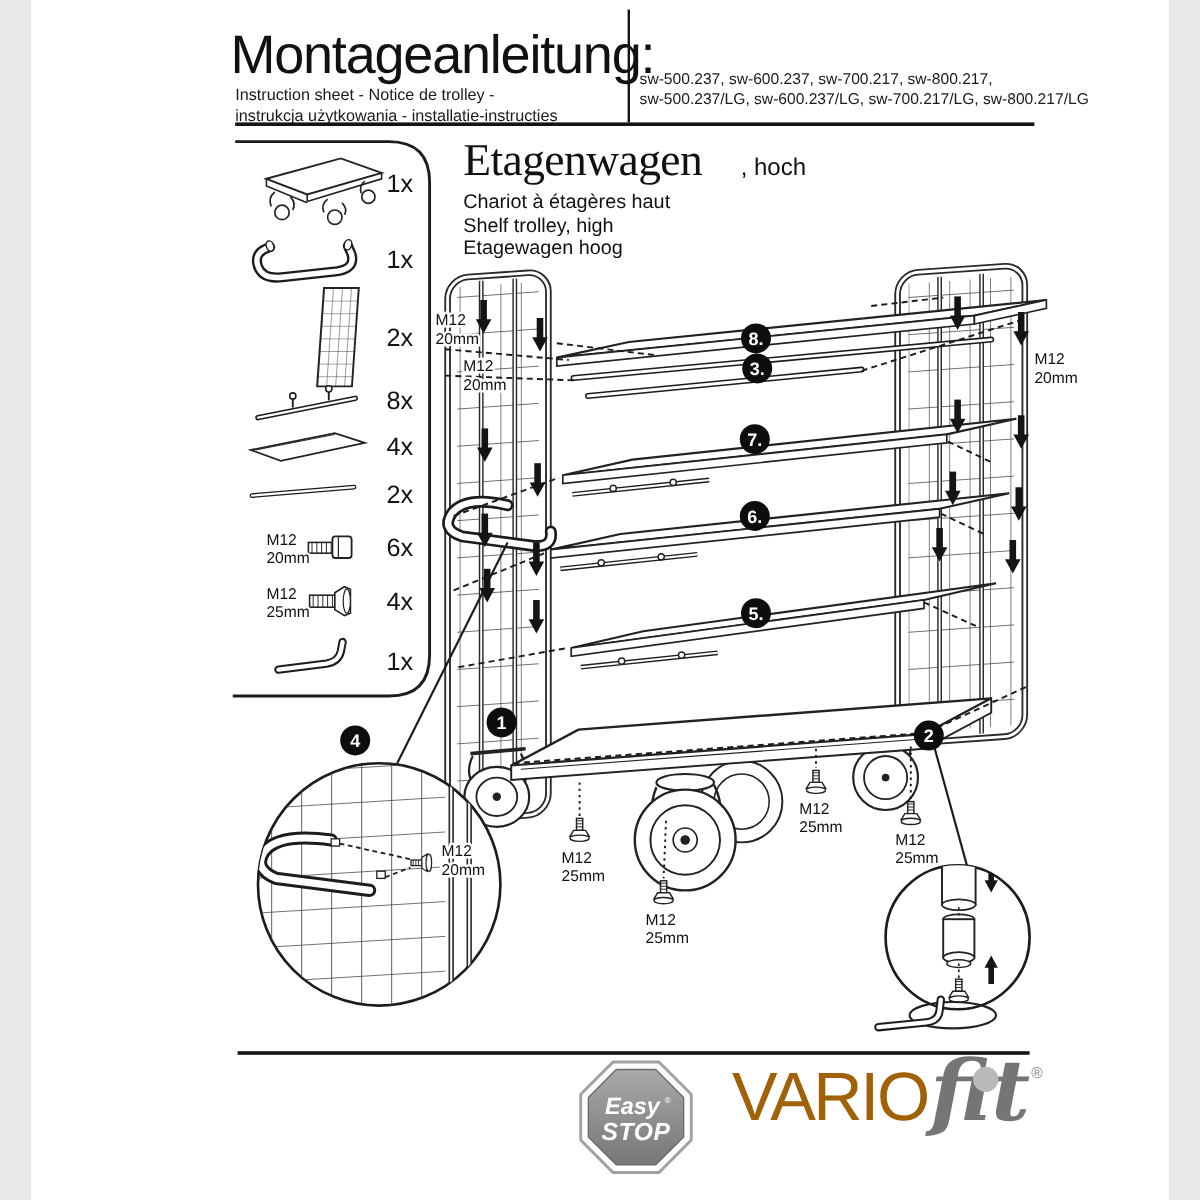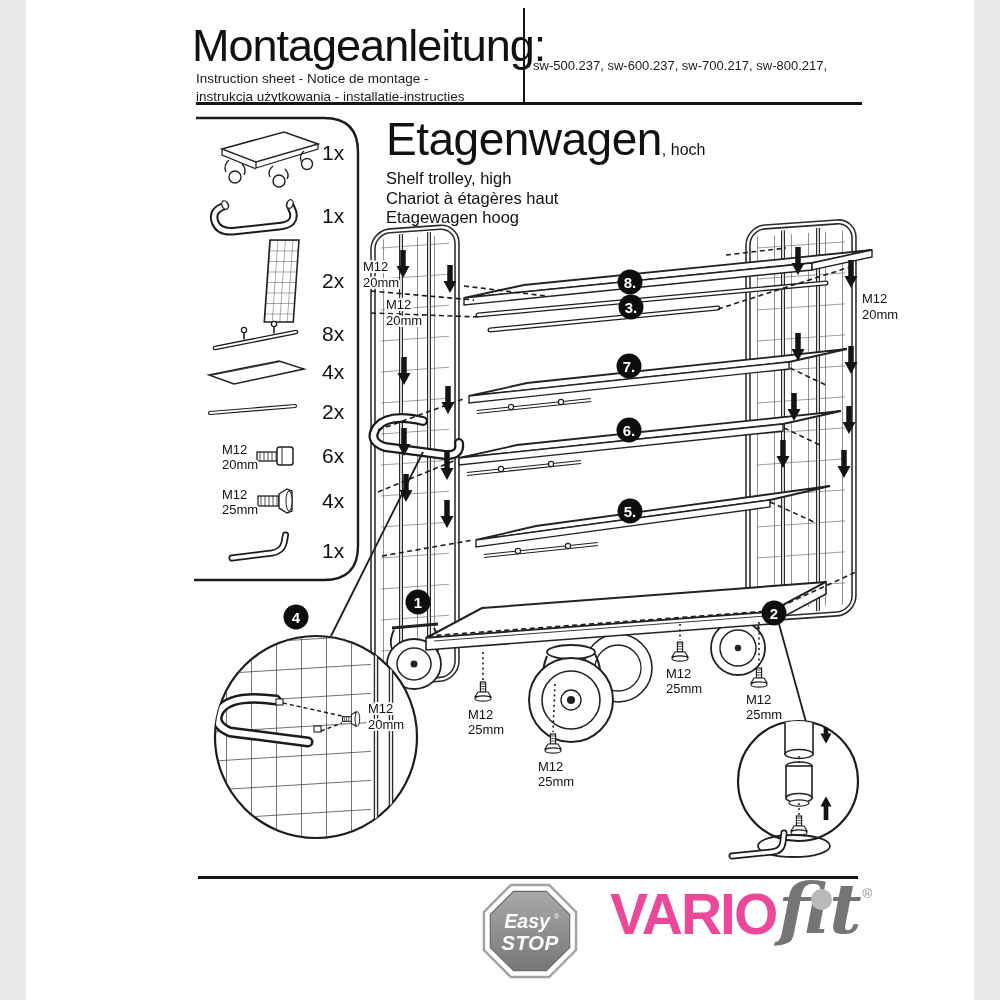--- a/index.html
+++ b/index.html
@@ -5,57 +5,58 @@
   html,body{margin:0;padding:0;background:#e8e8e8;}
   .page{position:relative;width:948px;height:1000px;background:#ffffff;
         font-family:"Liberation Sans",sans-serif;color:#111;overflow:hidden;margin:0 auto;}
   .abs{position:absolute;}
   .hdr-title{left:166px;top:22px;font-size:45px;line-height:1.05;letter-spacing:-1px;white-space:nowrap;}
   .hdr-sub{left:170px;font-size:13.5px;color:#1a1a1a;white-space:nowrap;}
   .hdr-vline{left:497px;top:8px;width:2px;height:94px;background:#141414;}
   .hdr-sku{left:507px;top:29px;font-size:13px;line-height:17px;white-space:nowrap;color:#1a1a1a;margin-top:28px;}
   .hdr-rule{left:170px;top:102px;width:666px;height:3px;background:#141414;}
   .prod{left:360px;top:112px;}
-  .prod-name{font-size:46px;letter-spacing:-0.5px;}
-  .prod-variant{font-size:16px;}
+  .prod-name{font-size:38px;letter-spacing:-0.5px;font-family:Liberation Serif, serif;}
+  .prod-variant{font-size:20px;margin-left:32px;}
   .prod-langs{font-size:16.5px;line-height:19.5px;margin-top:3px;}
   .ft-rule{left:172px;top:876px;width:660px;height:2.5px;background:#141414;}
   .vario{left:584px;top:886px;display:flex;align-items:flex-start;}
-  .vario-prefix{font-size:57px;font-weight:bold;color:#ec4899;letter-spacing:-2px;line-height:1;}
+  .vario-prefix{font-size:57px;font-weight:normal;color:#a16207;letter-spacing:-2px;line-height:1;}
   .vario-suffix{font-family:"DejaVu Serif",serif;font-style:italic;font-weight:bold;
                 font-size:70px;line-height:.9;color:#757575;position:relative;top:-9px;margin-left:2px;}
   .vario-dot{position:absolute;width:21px;height:21px;border-radius:50%;background:#b9b9b9;
              left:201px;top:3px;}
   .vario-reg{font-size:13px;color:#8a8a8a;position:relative;top:0px;margin-left:1px;}
   svg text{font-family:"Liberation Sans",sans-serif;}
   .lab{font-size:13px;fill:#111;paint-order:stroke;stroke:#ffffff;stroke-width:4px;}
   .qty{font-size:21px;fill:#111;}
   .callout-txt{font-size:15px;font-weight:bold;fill:#ffffff;text-anchor:middle;}
 </style>
 </head>
 <body>
 
 <div class="page">
 
   <div class="abs hdr-title">Montageanleitung:</div>
-  <div class="abs hdr-sub" style="top:71px;">Instruction sheet - Notice de montage  -</div>
+  <div class="abs hdr-sub" style="top:71px;">Instruction sheet - Notice de trolley  -</div>
   <div class="abs hdr-sub" style="top:89px;">instrukcja użytkowania - installatie-instructies</div>
   <div class="abs hdr-vline"></div>
   <div class="abs hdr-sku">
     <div>sw-500.237, sw-600.237, sw-700.217, sw-800.217,</div>
+    <div>sw-500.237/LG, sw-600.237/LG, sw-700.217/LG, sw-800.217/LG</div>
   </div>
   <div class="abs hdr-rule"></div>
 
   <div class="abs prod">
     <div>
       <span class="prod-name">Etagenwagen</span><span class="prod-variant">, hoch</span>
     </div>
     <div class="prod-langs">
+      <div>Chariot à étagères haut</div>
       <div>Shelf trolley, high</div>
-      <div>Chariot à étagères haut</div>
       <div>Etagewagen hoog</div>
     </div>
   </div>
 
   <svg class="abs" style="left:0;top:0" width="1000" height="1000" viewBox="0 0 1000 1000">
     <defs>
       <pattern id="meshL" width="17" height="31" patternUnits="userSpaceOnUse">
         <path d="M17,0 H0 V31" stroke="#3f3f3f" stroke-width="1.1" fill="none"></path>
       </pattern>
       <pattern id="meshS" width="7.5" height="10.5" patternUnits="userSpaceOnUse">

